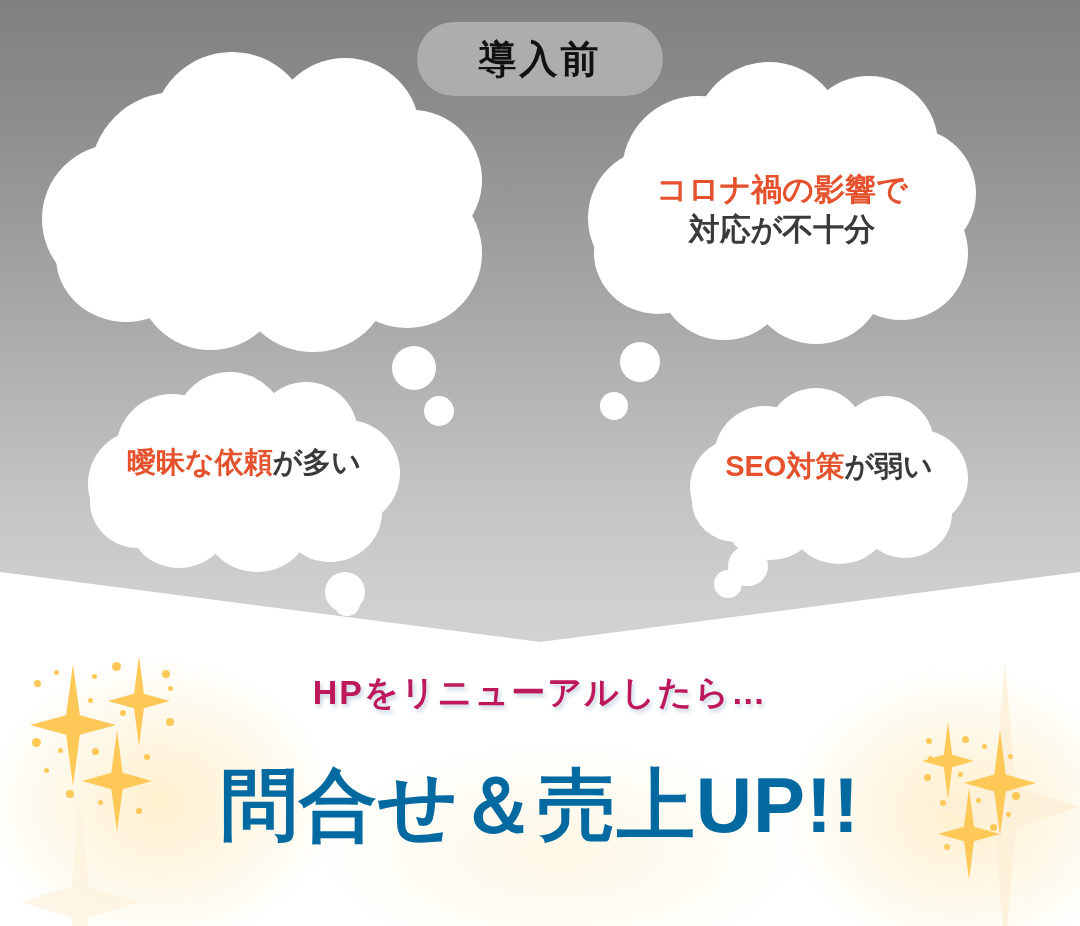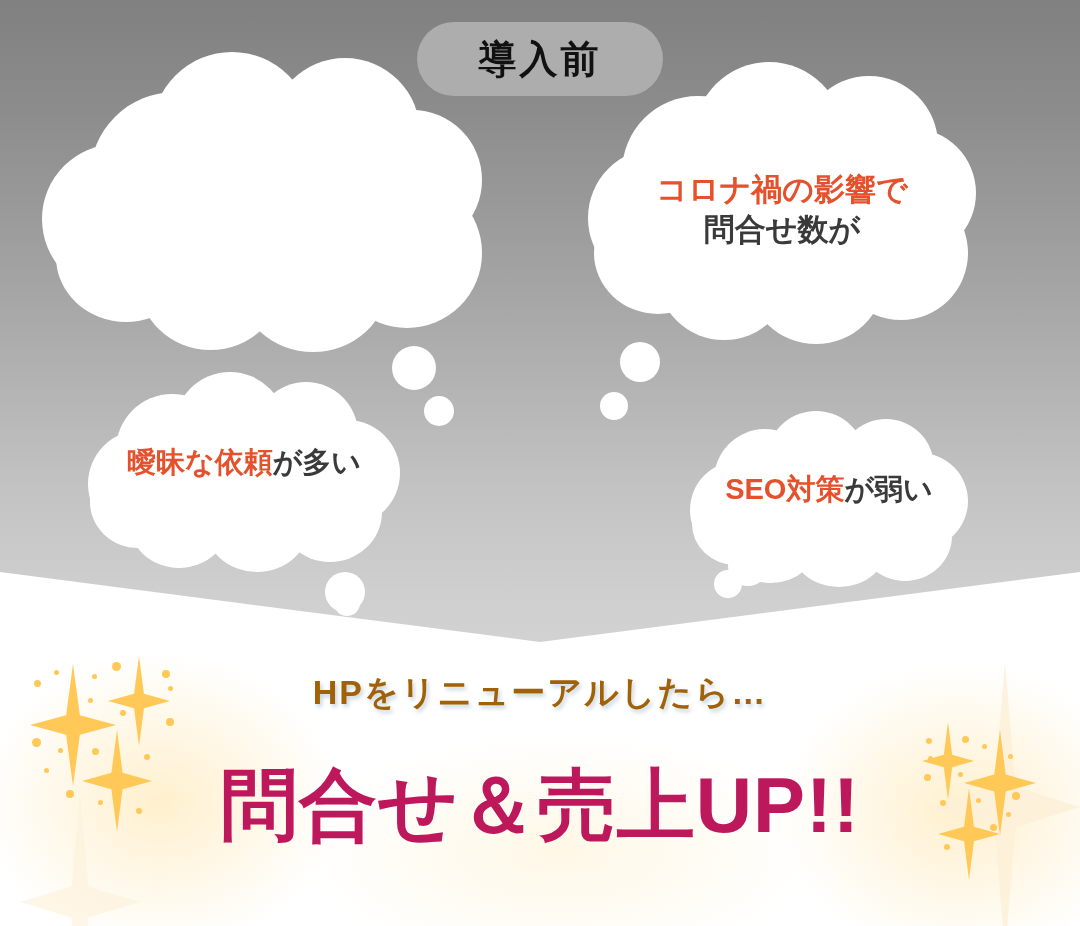--- a/index.html
+++ b/index.html
@@ -83,21 +83,21 @@
 
   
   #cloud2 { left: 588px; top: 62px; width: 388px; height: 282px; }
   #cloud2 .text { top: 108px; font-size: 31px; }
 
   
   #cloud3 { left: 88px; top: 372px; width: 312px; height: 200px; }
   #cloud3 .text { top: 72px; font-size: 29px; }
 
   
-  #cloud4 { left: 690px; top: 411px; width: 278px; height: 176px; }
+  #cloud4 { left: 690px; top: 388px; width: 278px; height: 176px; }
   #cloud4 .text { top: 60px; font-size: 29px; }
 
   
   .lower {
     position: absolute;
     left: 0;
     top: 642px;
     width: 1080px;
     height: 284px;
     background: #ffffff;
@@ -110,34 +110,34 @@
     pointer-events: none;
   }
   .sub-headline {
     position: absolute;
     left: 0;
     top: 28px;
     width: 1080px;
     text-align: center;
     font-size: 34px;
     font-weight: bold;
-    color: #a16207;
+    color: #be185d;
     letter-spacing: 2px;
     text-shadow: 2px 3px 4px rgba(90,130,160,0.35);
     z-index: 5;
   }
   .main-headline {
     position: absolute;
     left: 0;
     top: 124px;
     width: 1080px;
     text-align: center;
     font-size: 78px;
     font-weight: bold;
-    color: #be185d;
+    color: #0369a1;
     letter-spacing: 1px;
     line-height: 1;
     z-index: 5;
   }
 
   
   .spark-group { position: absolute; z-index: 4; }
   .spark {
     position: absolute;
     background: #ffc857;
@@ -192,21 +192,21 @@
     <div class="lobe" style="left:106px;top:0px;   width:150px; height:150px;"></div>
     <div class="lobe" style="left:212px;top:14px;  width:138px; height:138px;"></div>
     <div class="lobe" style="left:258px;top:66px;  width:130px; height:130px;"></div>
     <div class="lobe" style="left:246px;top:124px; width:134px; height:134px;"></div>
     <div class="lobe" style="left:160px;top:150px; width:136px; height:132px;"></div>
     <div class="lobe" style="left:70px;  top:150px; width:132px; height:128px;"></div>
     <div class="lobe" style="left:6px;  top:130px; width:128px; height:122px;"></div>
     <div class="lobe" style="left:48px; top:96px;  width:292px; height:140px;"></div>
     <div class="text">
       <div class="hl">コロナ禍の影響で</div>
-      <div>問合せ数が</div>
+      <div>対応が不十分</div>
     </div>
   </div>
   <div class="tail" style="left:620px; top:342px; width:40px; height:40px;"></div>
   <div class="tail" style="left:600px; top:392px; width:28px; height:28px;"></div>
 
   <div class="cloud" id="cloud3">
     <div class="lobe" style="left:0px;  top:58px;  width:108px; height:108px;"></div>
     <div class="lobe" style="left:28px; top:22px;  width:112px; height:112px;"></div>
     <div class="lobe" style="left:86px; top:0px;   width:112px; height:112px;"></div>
     <div class="lobe" style="left:166px;top:10px;  width:104px; height:104px;"></div>

